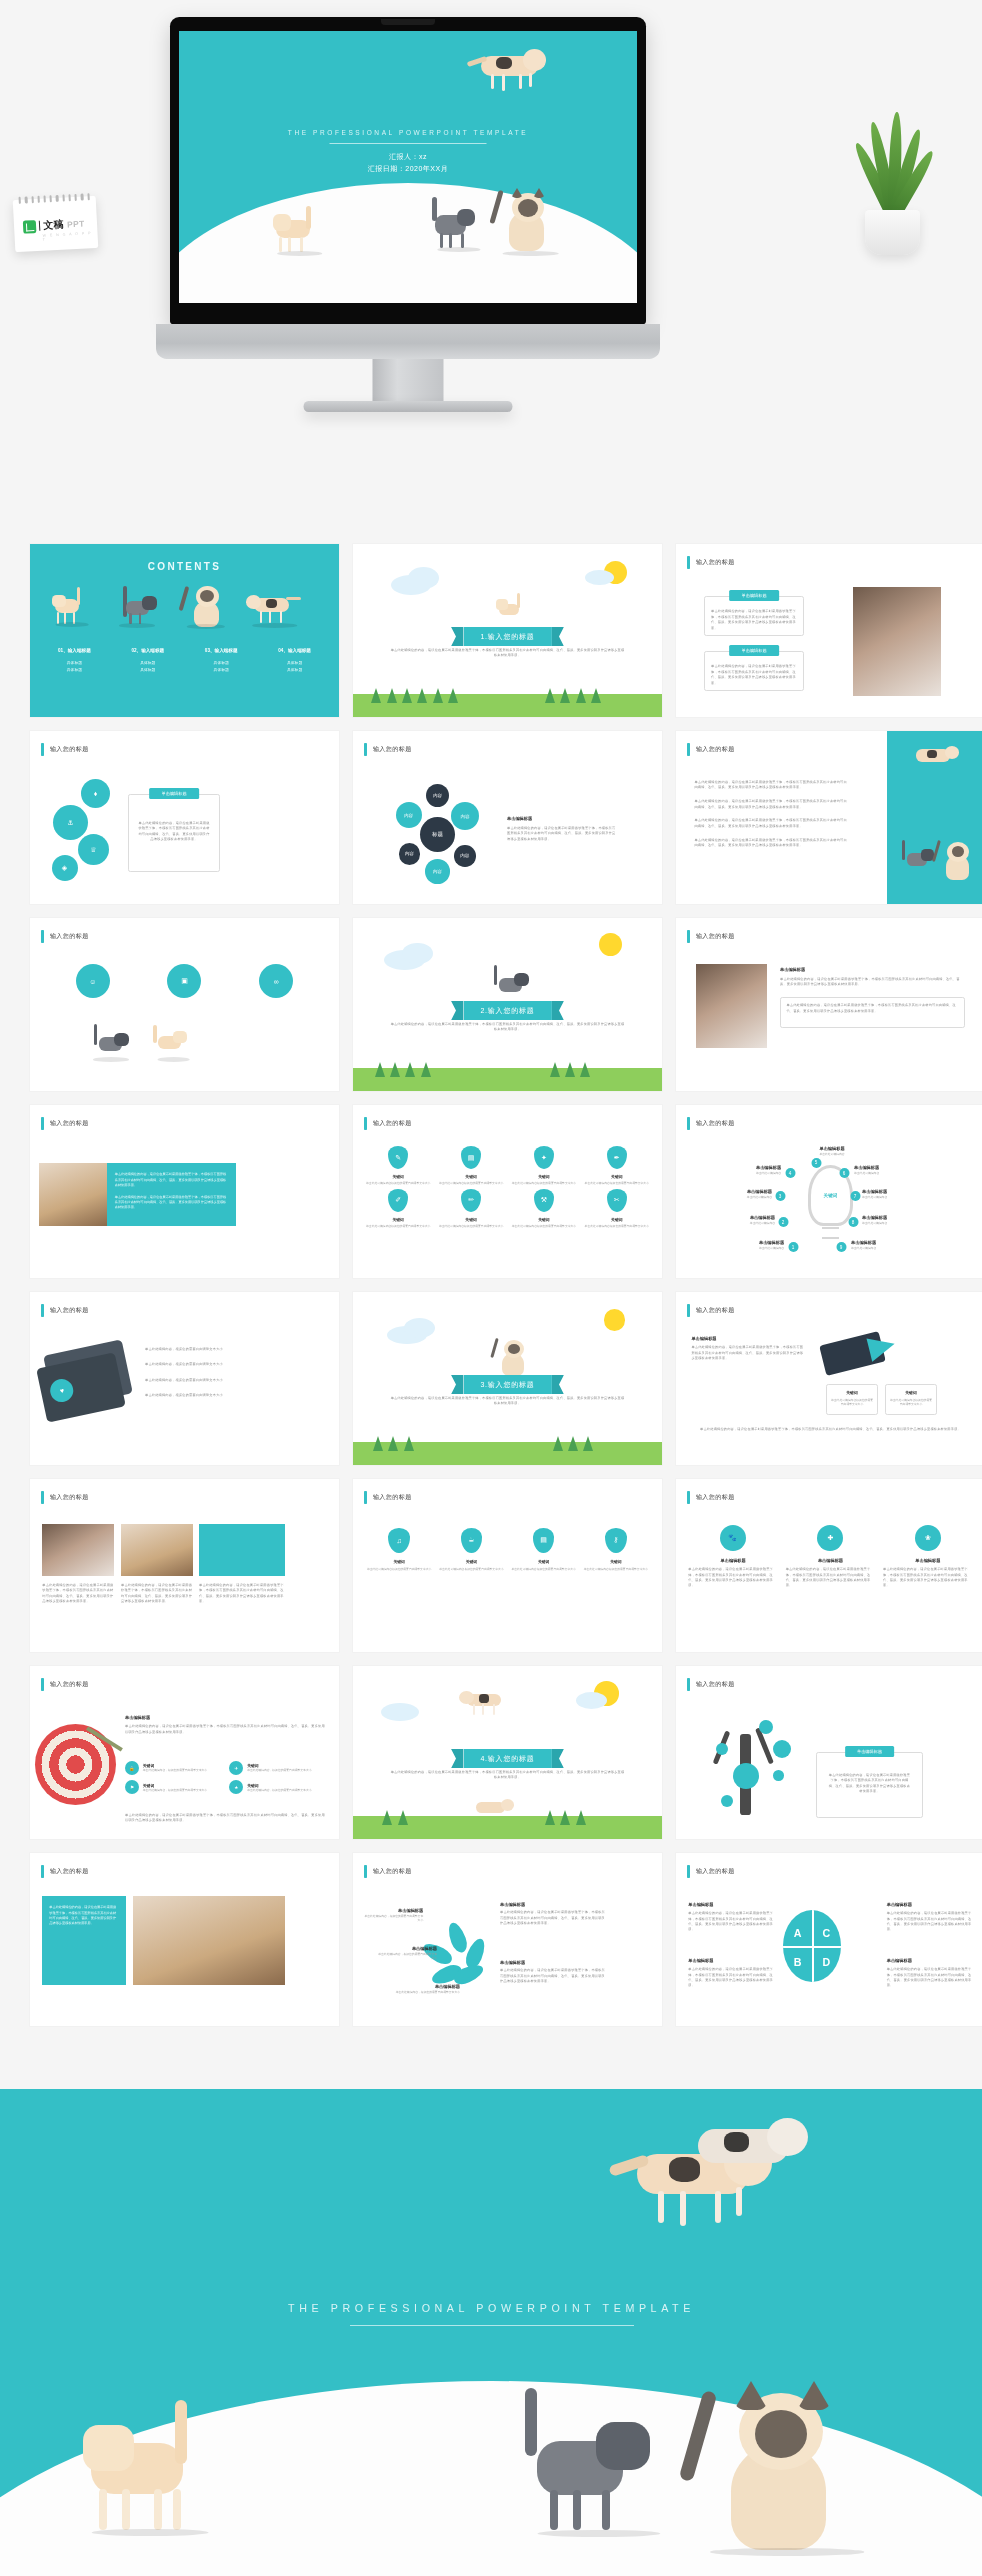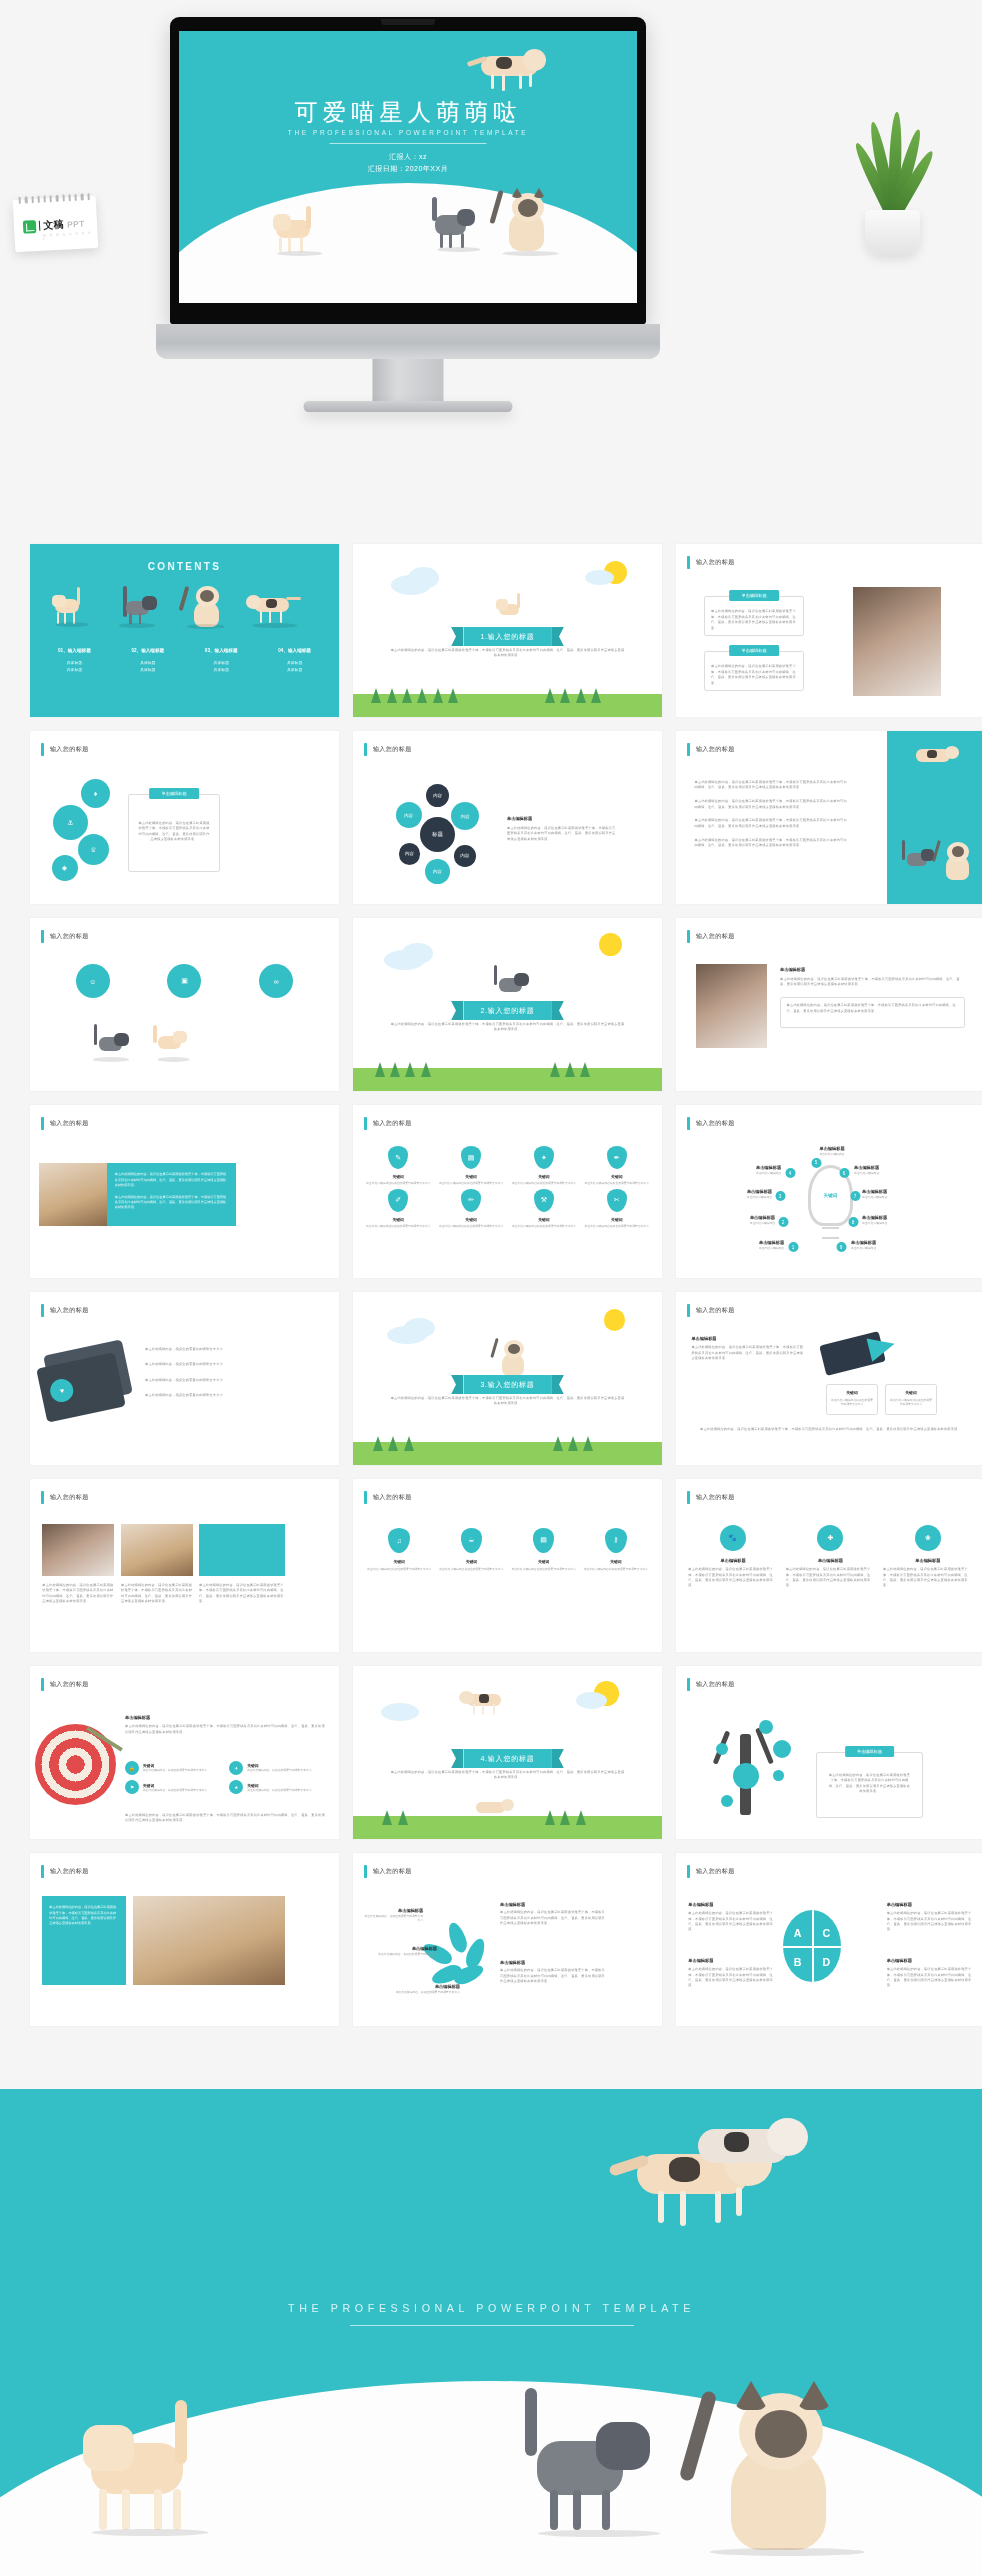--- a/index.html
+++ b/index.html
@@ -217,21 +217,20 @@
           <div class="body" style="left:15.4px; top:14px; width:57px; height:20px; background:#f3dcc0; border-radius:10px;"></div>
           <div class="body" style="left:58px; top:7.7px; width:23px; height:21.5px; background:#f5e2ca; border-radius:50%;"></div>
           <div class="body" style="left:31px; top:15.4px; width:15.4px; height:12.3px; background:#463f3a; border-radius:40%;"></div>
           <div class="body" style="left:1.5px; top:17px; width:20px; height:5.4px; background:#e9cfae; border-radius:4.6px; transform:rotate(-18deg);"></div>
           <div class="body" style="left:26px; top:32px; width:3.1px; height:15.4px; background:#f7ece0; border-radius:2.3px;"></div>
           <div class="body" style="left:37px; top:32px; width:3.1px; height:17px; background:#f7ece0; border-radius:2.3px;"></div>
           <div class="body" style="left:54px; top:32px; width:3.1px; height:15.4px; background:#f7ece0; border-radius:2.3px;"></div>
           <div class="body" style="left:64px; top:31px; width:3.1px; height:14px; background:#f7ece0; border-radius:2.3px;"></div>
         </div>
 
-        <h1 class="s1-title">可爱喵星人萌萌哒</h1>
         <div class="s1-sub">THE PROFESSIONAL POWERPOINT TEMPLATE</div>
         <div class="s1-rule"></div>
         <div class="s1-meta">
           <div>汇报人：xz</div>
           <div>汇报日期：2020年XX月</div>
         </div>
 
         <div class="cat" style="left:92px; top:178px; width:57px; height:48px;">
           <div class="body" style="left:4.6px; top:10.7px; width:34px; height:18.4px; background:#f5ddbd; border-radius:8.4px;"></div>
           <div class="body" style="left:1.5px; top:4.6px; width:18.4px; height:17px; background:#f7e4c8; border-radius:6.1px;"></div>

